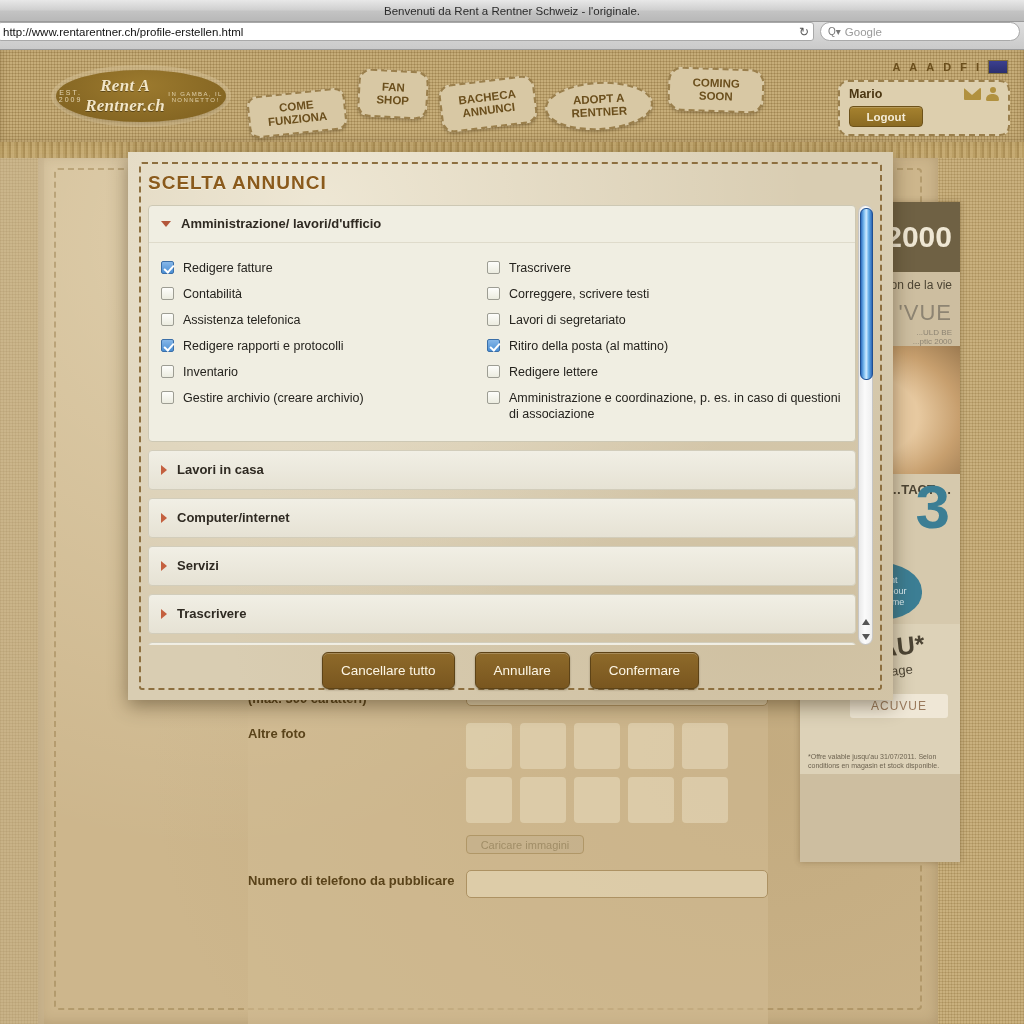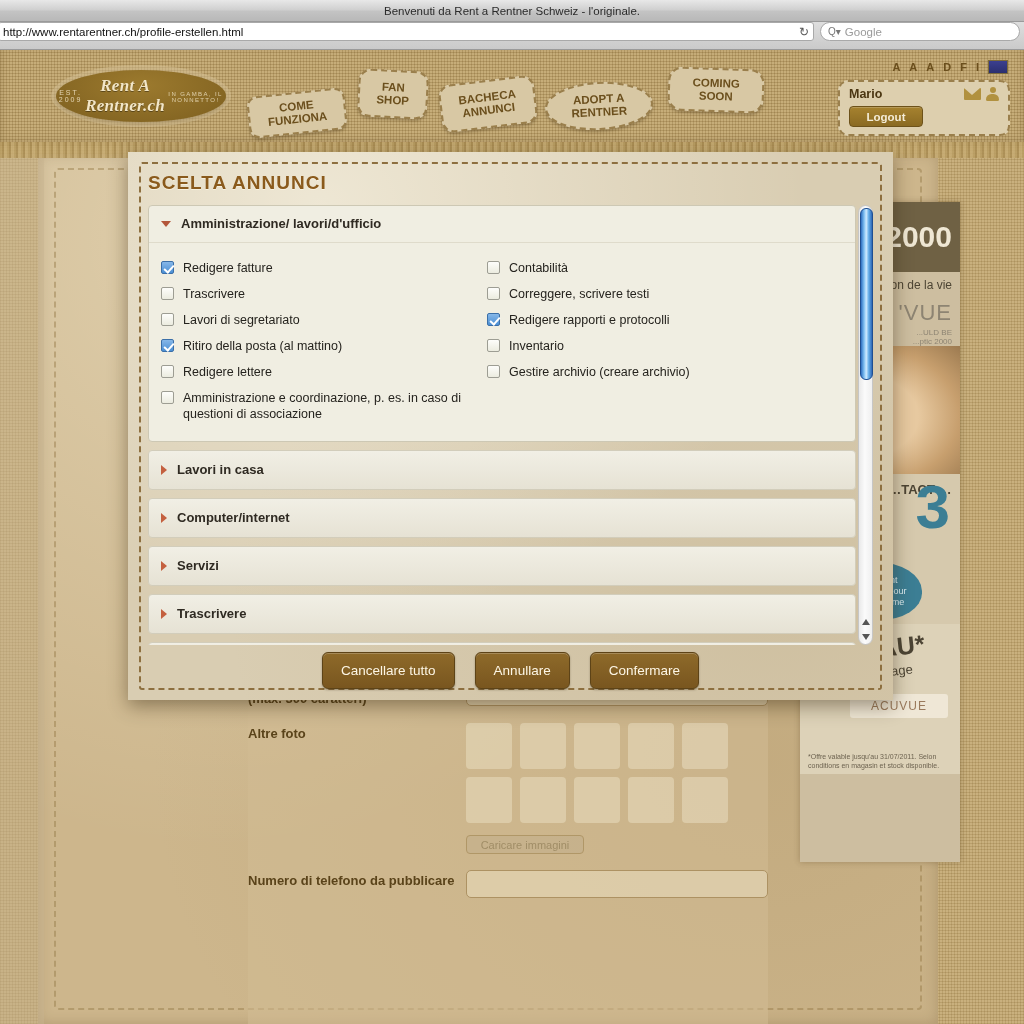--- a/index.html
+++ b/index.html
@@ -432,32 +432,36 @@
           <span class="acc-arrow-down"></span>
           <span class="acc-title">Amministrazione/ lavori/d'ufficio</span>
         </div>
         <div class="check-grid">
           <div class="chk-item">
             <span class="chk on"></span>
             <span class="chk-label">Redigere fatture</span>
           </div>
           <div class="chk-item">
             <span class="chk"></span>
+            <span class="chk-label">Trascrivere</span>
+          </div>
+
+          <div class="chk-item">
+            <span class="chk"></span>
             <span class="chk-label">Contabilità</span>
           </div>
-
-          <div class="chk-item">
-            <span class="chk"></span>
-            <span class="chk-label">Trascrivere</span>
-          </div>
           <div class="chk-item">
             <span class="chk"></span>
             <span class="chk-label">Correggere, scrivere testi</span>
           </div>
 
+          <div class="chk-item">
+            <span class="chk"></span>
+            <span class="chk-label">Assistenza telefonica</span>
+          </div>
           <div class="chk-item">
             <span class="chk"></span>
             <span class="chk-label">Lavori di segretariato</span>
           </div>
 
           <div class="chk-item">
             <span class="chk on"></span>
             <span class="chk-label">Redigere rapporti e protocolli</span>
           </div>
           <div class="chk-item">

